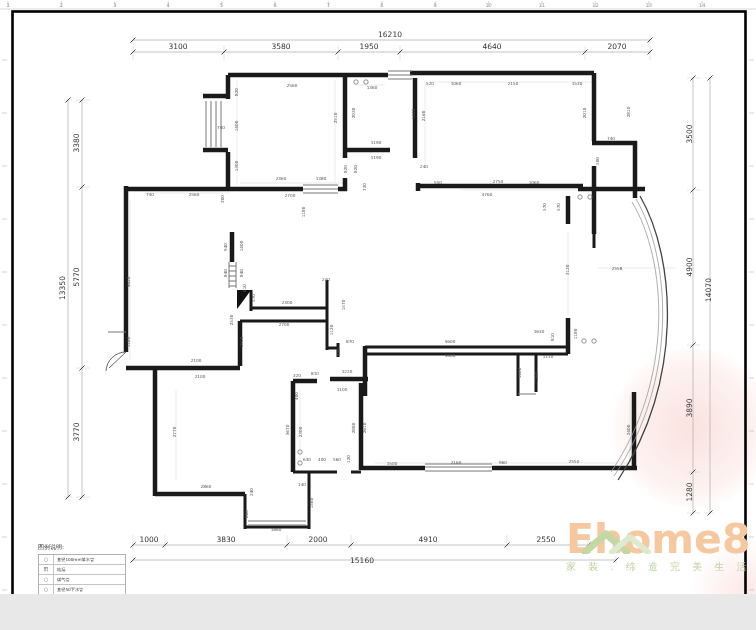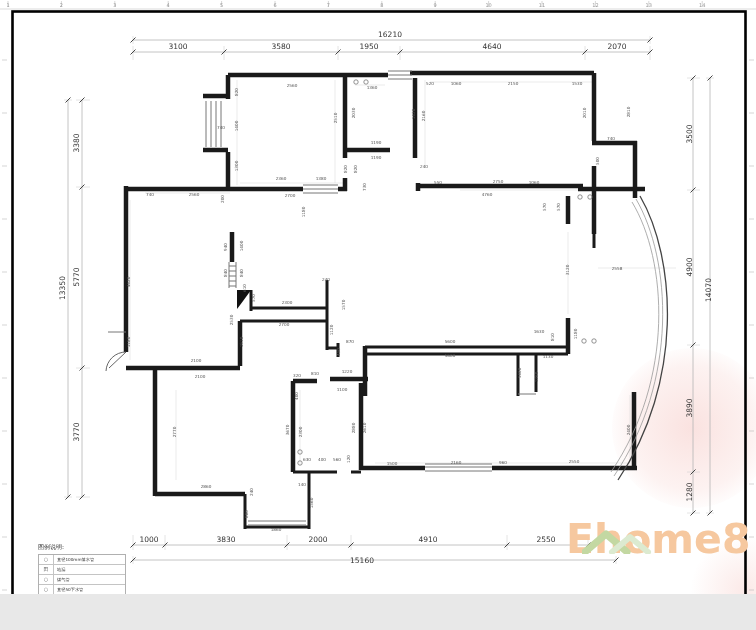--- a/index.html
+++ b/index.html
@@ -265,15 +265,16 @@
         </div>
       </div>
   </div>
 
   <div class="logo">
     <svg class="logo-roof" width="70" height="26" viewBox="0 0 70 26">
       <path d="M3,24 L24,6 L45,24" fill="none" stroke="#c3d8a2" stroke-width="7" stroke-linecap="round" stroke-linejoin="round"></path>
       <path d="M30,24 L48,9 L66,24" fill="none" stroke="#dcead0" stroke-width="6" stroke-linecap="round" stroke-linejoin="round"></path>
     </svg>
     <div class="logo-name">Ehome8</div>
+    <div class="logo-slogan">家 装 . 缔 造 完 美 生 活</div>
   </div>
 
 </div>
 
 </body></html>

